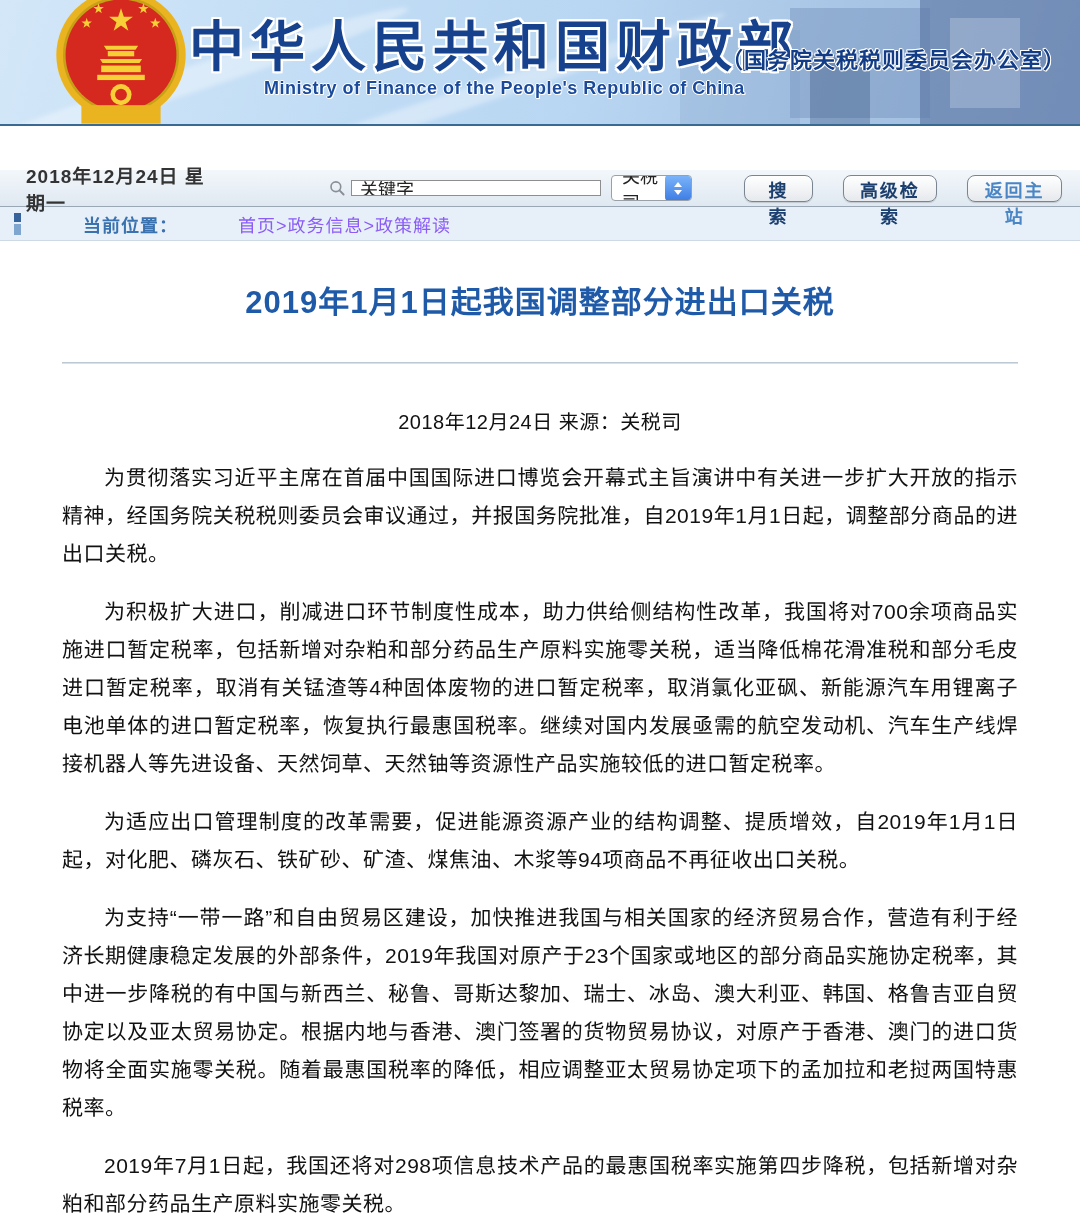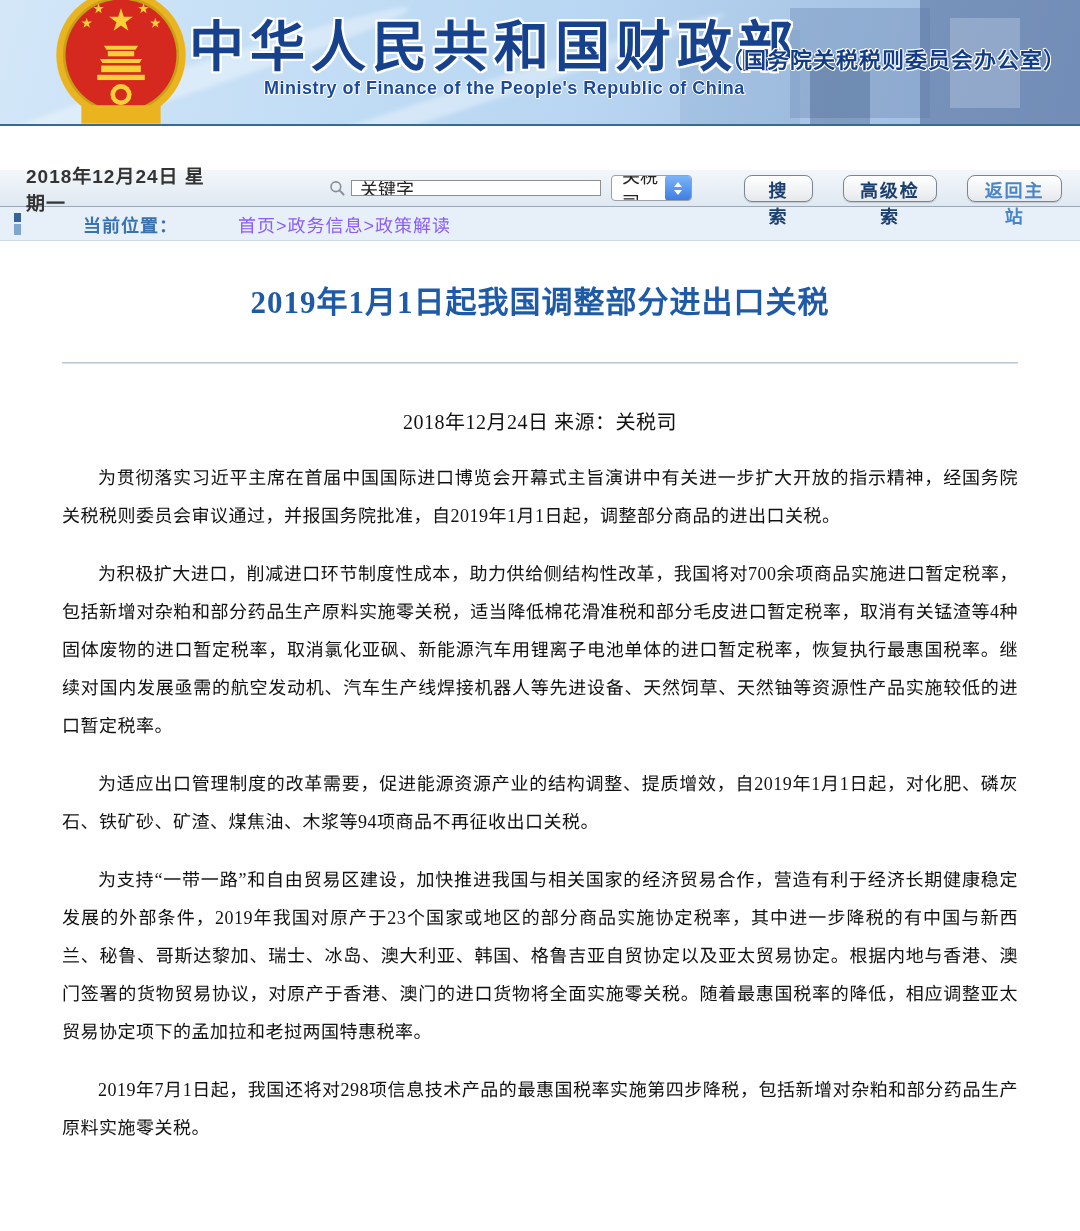--- a/index.html
+++ b/index.html
@@ -91,30 +91,30 @@
     height:34px; display:flex; align-items:center;
     background:#e7f0f9; border-bottom:1px solid #cdd9e5; padding:0 14px;gap:44px;
   }
   .bc-marker { display:flex; flex-direction:column; gap:2px; margin-right:18px; }
   .bc-marker .m1 { width:7px; height:9px; background:#36639c; }
   .bc-marker .m2 { width:7px; height:11px; background:#7fa6cf; }
   .bc-label { font-size:18px; color:#3a72b0; font-weight:600; letter-spacing:1px; margin-right:16px; }
   .bc-path { font-size:18px; color:#8b5cf6; font-weight:400; letter-spacing:1px; text-decoration:none; cursor:pointer; }
 
   
-  .article { padding:0 62px;font-family:Liberation Serif, serif; }
+  .article { padding:0 62px; }
   .article-title {
     margin-top:36px; text-align:center;
     font-size:31px; font-weight:bold; color:#1f5aa8; letter-spacing:1px;
   }
   .article-rule { margin-top:40px; height:2px; border:0; background:linear-gradient(#aebdca,#e6ecf2); }
   .article-meta { margin-top:42px; text-align:center; font-size:20px; color:#111; letter-spacing:0.5px; }
   .article-body { margin-top:24px; }
   .article-body p {
-    font-size:18px; color:#111; line-height:38px; letter-spacing:0.5px;
+    font-size:21px; color:#111; line-height:38px; letter-spacing:0.5px;
     text-indent:2em; text-align:justify; margin-bottom:20px;
   }
 </style>
 </head>
 <body>
 
 <div class="page">
 
   <div class="header">
     <div class="streak s1"></div>

